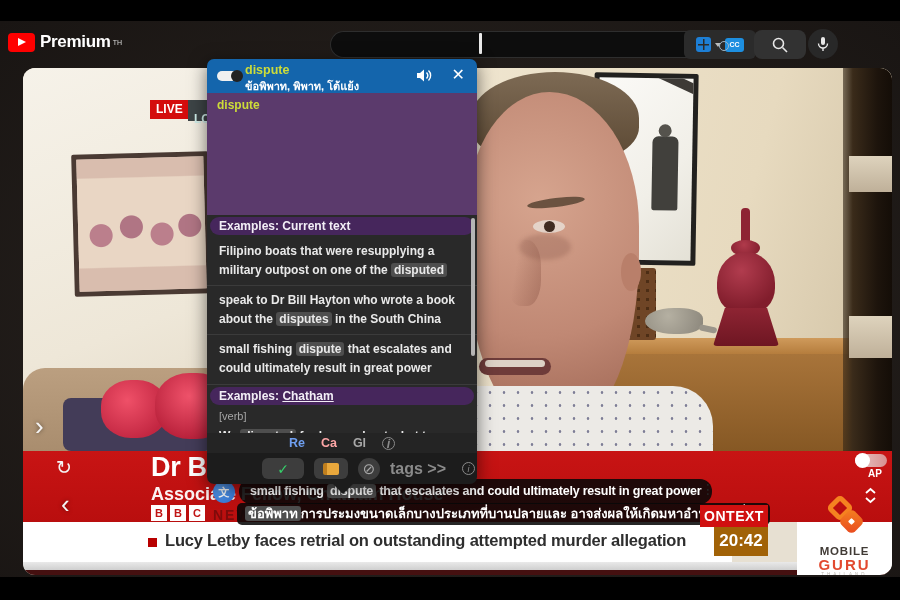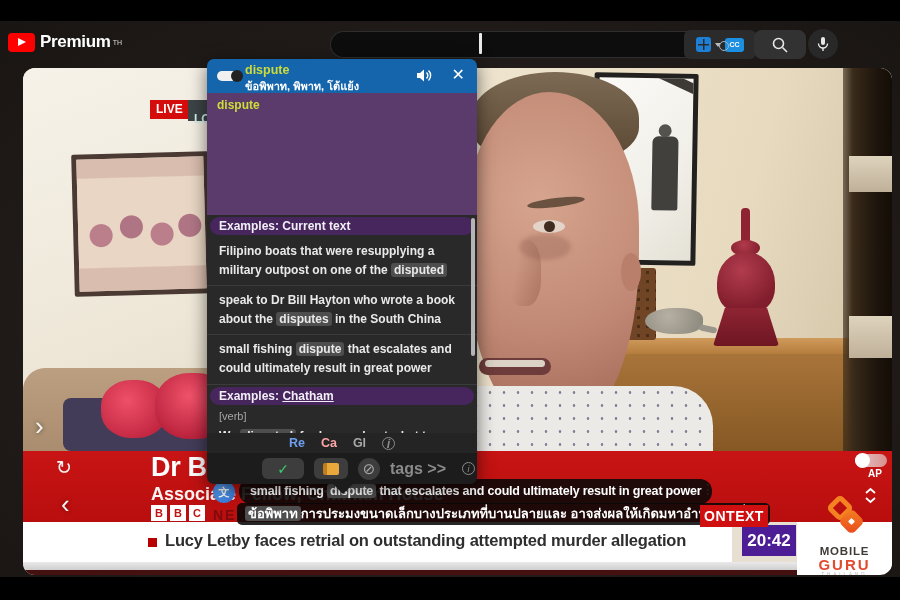--- a/index.html
+++ b/index.html
@@ -120,22 +120,22 @@
   .kebab{position:absolute;left:678px;top:30px;color:#eee;font-size:14px;cursor:pointer;}
   
   .subpill{position:absolute;background:rgba(8,8,8,0.88);color:#fff;font-weight:bold;white-space:nowrap;z-index:6;}
   .sub-en{left:216px;top:28px;height:25px;border-radius:12px;font-size:12.5px;line-height:25px;padding:0 11px;letter-spacing:-0.2px;}
   .sub-th{left:214px;top:52px;height:22px;border-radius:5px;font-size:13px;line-height:22px;padding:0 8px;}
   .wchip{background:#4e4e4e;border-radius:3px;padding:0 3px;cursor:pointer;}
   
   .ticker{left:0;top:454px;width:709px;height:40px;background:#fff;z-index:3;}
   .tbullet{position:absolute;left:125px;top:16px;width:9px;height:9px;background:#b80000;}
   .theadline{position:absolute;left:142px;top:9px;color:#2e2e2e;font-size:16.5px;font-weight:bold;letter-spacing:-0.2px;}
-  .timebox{position:absolute;left:691px;top:3px;width:54px;height:31px;background:#4c1d95;color:#fff;
-           font-size:17px;font-weight:bold;text-align:center;line-height:31px;margin-left:28px;}
+  .timebox{position:absolute;left:691px;top:3px;width:54px;height:31px;background:#a16207;color:#fff;
+           font-size:17px;font-weight:bold;text-align:center;line-height:31px;}
   .palestrip{left:0;top:494px;width:869px;height:8px;background:linear-gradient(#e9e9e9,#cfcfcf);z-index:3;}
   .maroonstrip{left:0;top:502px;width:869px;height:5px;background:#451010;z-index:3;}
   
   .wmcard{left:774px;top:454px;width:95px;height:53px;background:#fff;border-radius:0 0 12px 0;z-index:8;text-align:center;}
   .wmglyph{left:799px;top:428px;width:50px;height:50px;z-index:9;}
   .dia{position:absolute;border-radius:5px;transform:rotate(45deg);}
   .dia1{left:8px;top:2px;width:20px;height:20px;border:5px solid #f58220;background:transparent;}
   .dia2{left:20px;top:16px;width:19px;height:19px;background:linear-gradient(135deg,#f58220,#e8481f);}
   .dia2:after{content:"";position:absolute;left:7px;top:7px;width:5px;height:5px;background:#fff;border-radius:1px;}
   .wm1{margin-top:23px;font-size:11.5px;font-weight:bold;color:#413b36;letter-spacing:.8px;line-height:12px;}

